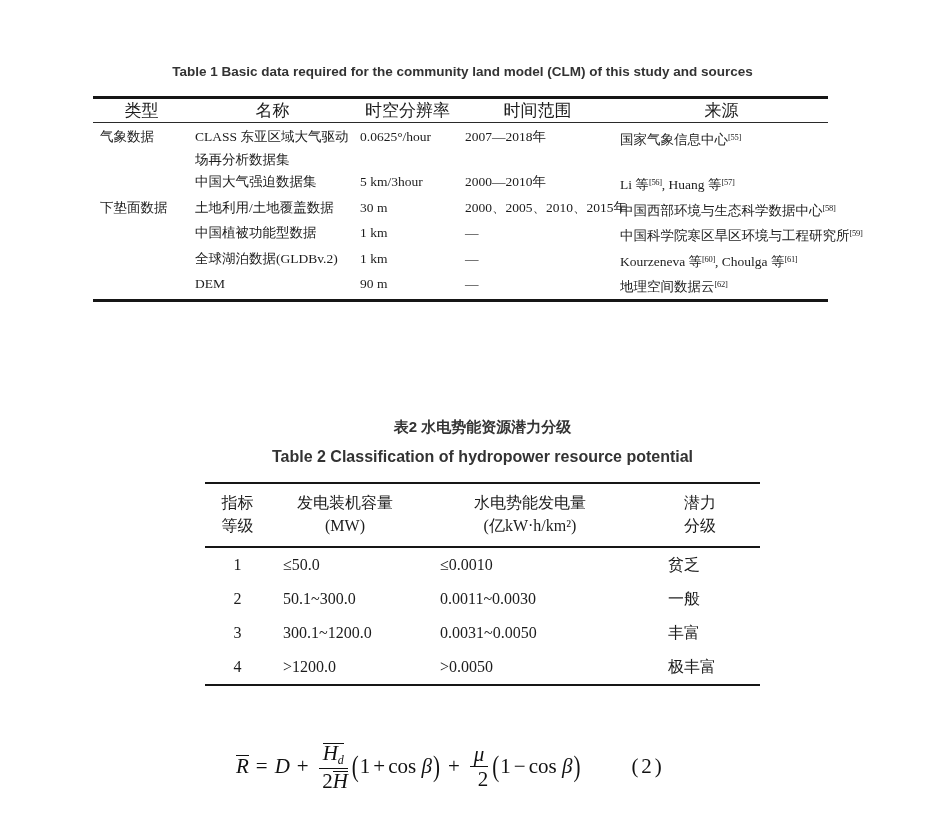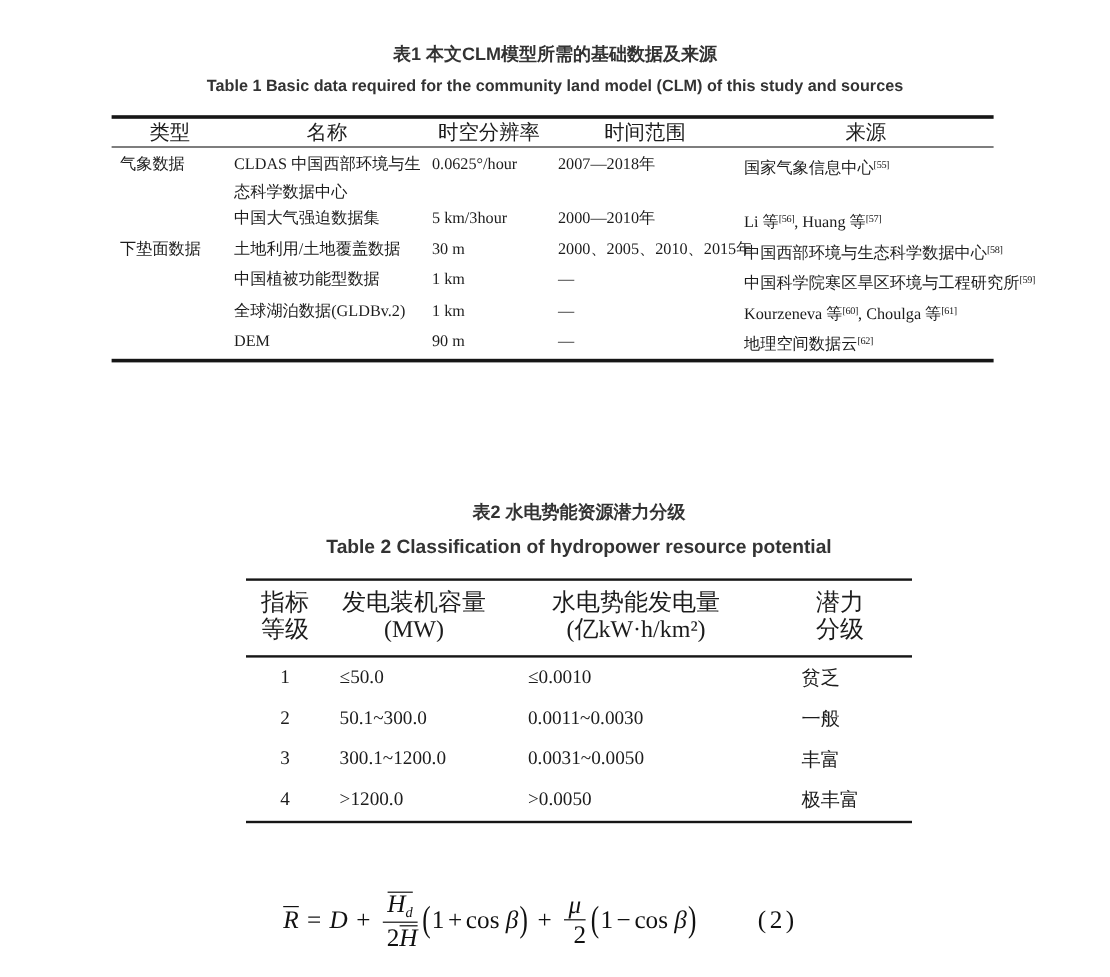--- a/index.html
+++ b/index.html
@@ -26,21 +26,21 @@
   .table1 tbody td:nth-child(3){padding-left:5px;}
   .table1 tbody td:nth-child(4){padding-left:5px;}
   .table1 tbody td:nth-child(5){padding-left:5px;}
   .table1 tbody tr:first-child td{padding-top:3px;}
   sup{font-size:8.5px;vertical-align:4px;letter-spacing:-0.3px;margin-top:11px;}
 
   
   .table2{position:absolute;left:205px;top:482px;width:555px;font-size:16px;
           border-top:2.5px solid #161616;border-bottom:2.5px solid #161616;}
   .table2 thead th{font-weight:normal;text-align:center;padding:7px 0 9px;
-          line-height:23px;border-bottom:2.5px solid #161616;font-size:20px;}
+          line-height:23px;border-bottom:2.5px solid #161616;font-size:16px;}
   .table2 tbody td{height:34px;vertical-align:middle;padding:0;}
   .table2 tbody td:nth-child(1){text-align:center;}
   .table2 tbody td:nth-child(2){padding-left:13px;}
   .table2 tbody td:nth-child(3){padding-left:20px;}
   .table2 tbody td:nth-child(4){padding-left:28px;}
 
   
   .formula{position:absolute;left:236px;top:742px;display:flex;align-items:center;
            font-size:21px;color:#111;}
   .it{font-style:italic;}
@@ -54,21 +54,20 @@
                border-top:1.6px solid #111;}
   .vsub{font-size:12px;font-style:italic;vertical-align:-4px;}
   .paren{display:inline-block;transform:scaleY(1.45);font-size:21px;margin:0 1px;}
   .eqnum{margin-left:50px;letter-spacing:3px;}
 </style>
 </head>
 <body>
 
 <div class="page">
 
-  <div class="cap t1-zh">表1 本文CLM模型所需的基础数据及来源</div>
   <div class="cap t1-en">Table 1 Basic data required for the community land model (CLM) of this study and sources</div>
 
   <table class="table1">
     <colgroup>
       <col style="width:97px">
         <col style="width:165px">
         <col style="width:105px">
       <col style="width:155px">
         <col style="width:213px">
     </colgroup>
@@ -77,21 +76,21 @@
         <th>类型</th>
         <th>名称</th>
         <th>时空分辨率</th>
         <th>时间范围</th>
         <th>来源</th>
       </tr>
     </thead>
     <tbody id="t1body">
         <tr>
           <td>气象数据</td>
-          <td>CLDAS 中国西部环境与生态科学数据中心</td>
+          <td>CLASS 东亚区域大气驱动场再分析数据集</td>
           <td>0.0625°/hour</td>
           <td>2007—2018年</td>
           <td><span>国家气象信息中心</span><sup>[55]</sup></td>
         </tr>
         <tr>
           <td></td>
           <td>中国大气强迫数据集</td>
           <td>5 km/3hour</td>
           <td>2000—2010年</td>
           <td><span>Li 等</span><sup>[56]</sup><span>, Huang 等</span><sup>[57]</sup></td>

